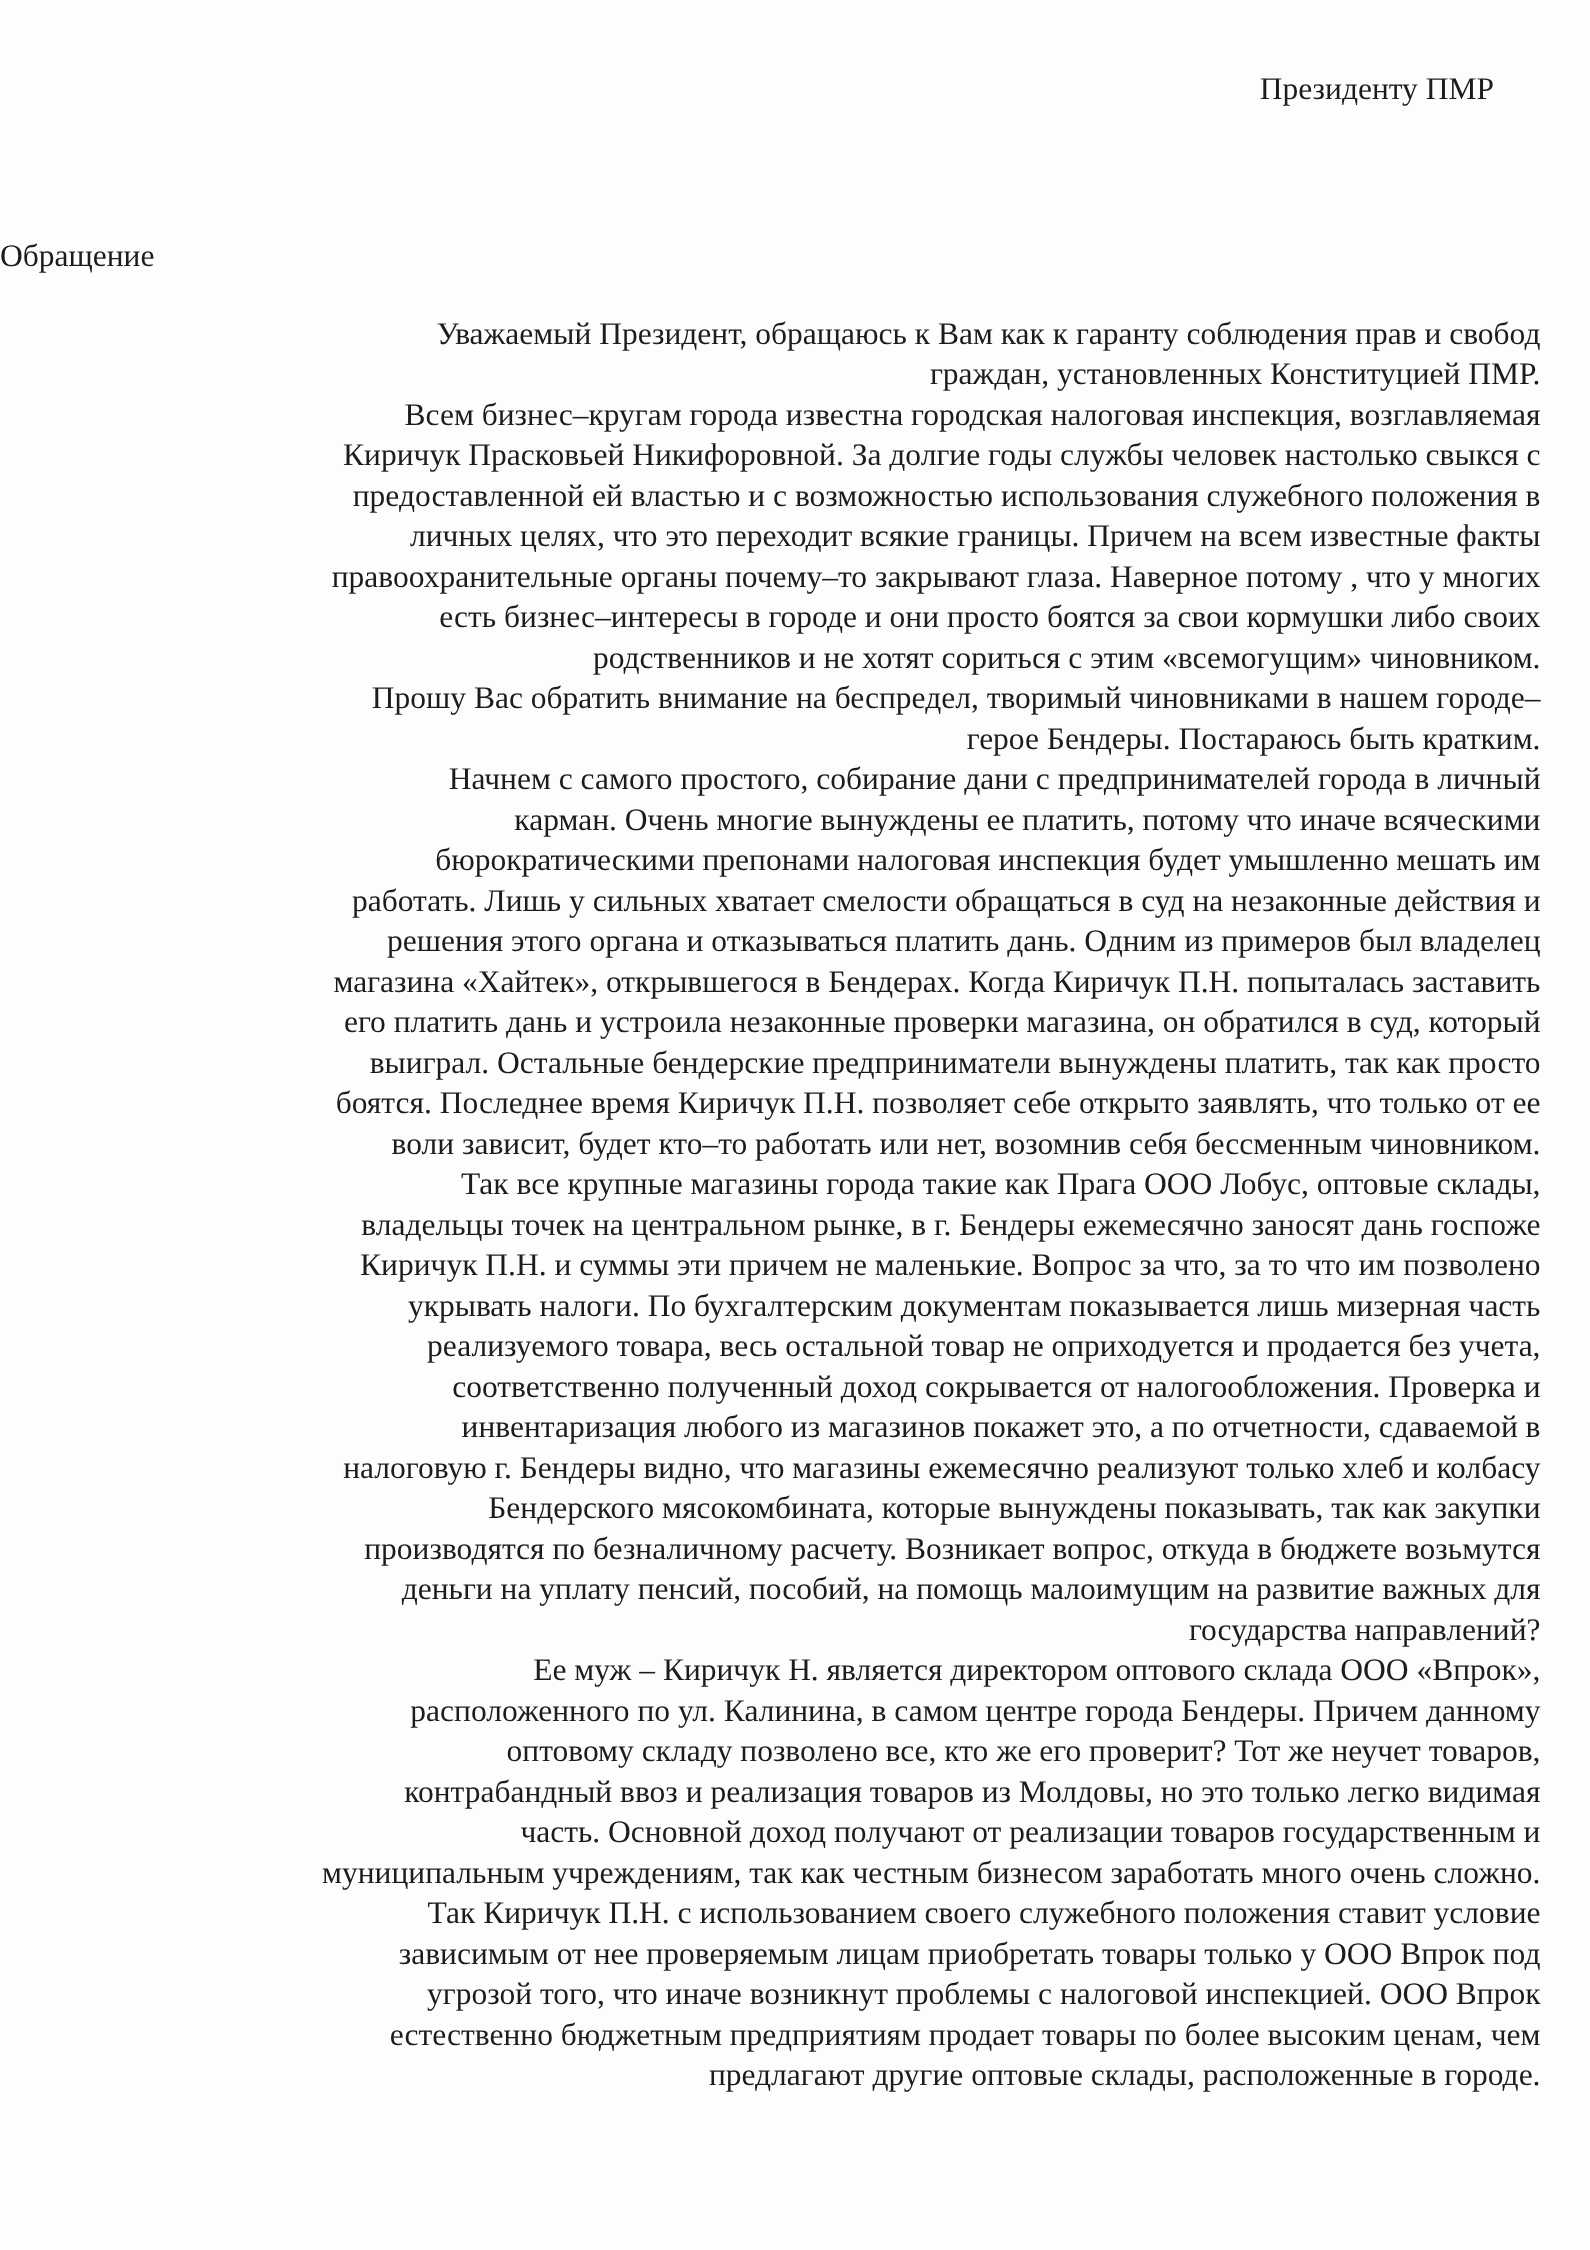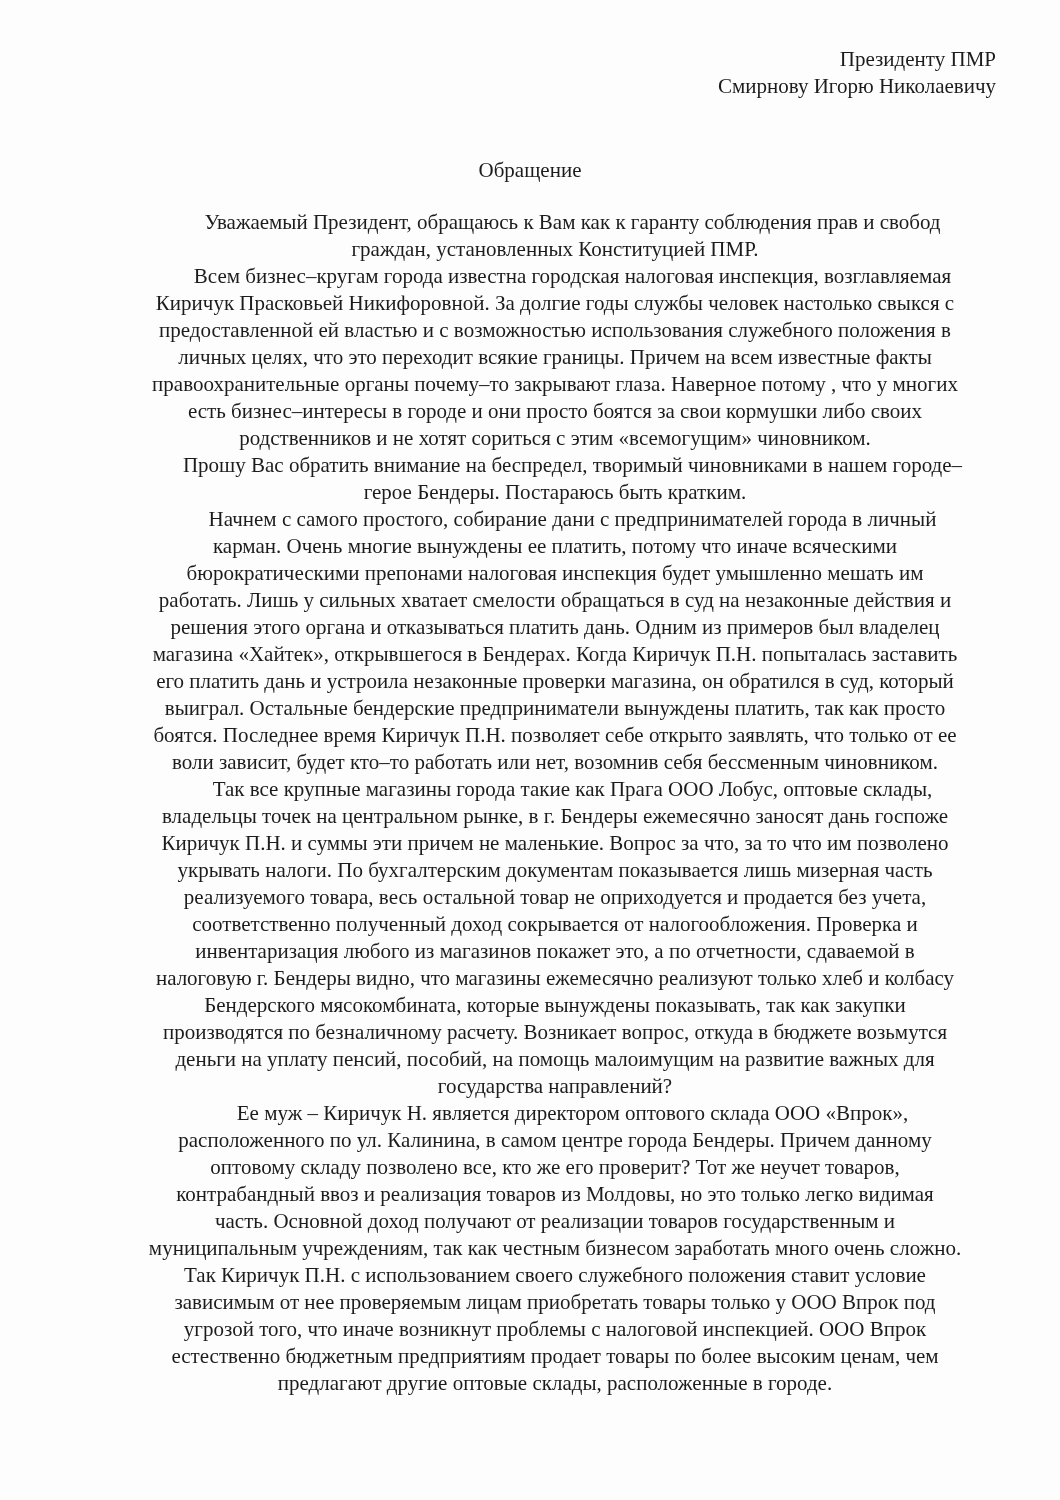--- a/index.html
+++ b/index.html
@@ -26,46 +26,45 @@
     right: 64px;
     text-align: right;
     white-space: nowrap;
   }
 
   .doc-title {
     position: absolute;
     top: 157px;
     left: 0;
     width: 100%;
-    text-align: center;
+    text-align: left;
   }
 
   .doc-body {
     position: absolute;
     top: 209px;
     left: 83px;
     width: 944px;
   }
 
   .para {
     margin: 0;
     padding: 0;
     white-space: pre-line;   
     text-indent: 35px;       
-    text-align: center;
+    text-align: right;
   }
 </style>
 </head>
 <body>
 
 <div class="page">
 
   <div class="recipient-block">
     <div>Президенту ПМР</div>
-    <div>Смирнову Игорю Николаевичу</div>
   </div>
 
   <div class="doc-title">Обращение</div>
 
   <div class="doc-body">
     <p class="para">Уважаемый Президент, обращаюсь к Вам как к гаранту соблюдения прав и свобод
 граждан, установленных Конституцией ПМР.</p>
     <p class="para">Всем бизнес–кругам города известна городская налоговая инспекция, возглавляемая
 Киричук Прасковьей Никифоровной. За долгие годы службы человек настолько свыкся с
 предоставленной ей властью и с возможностью использования служебного положения в

